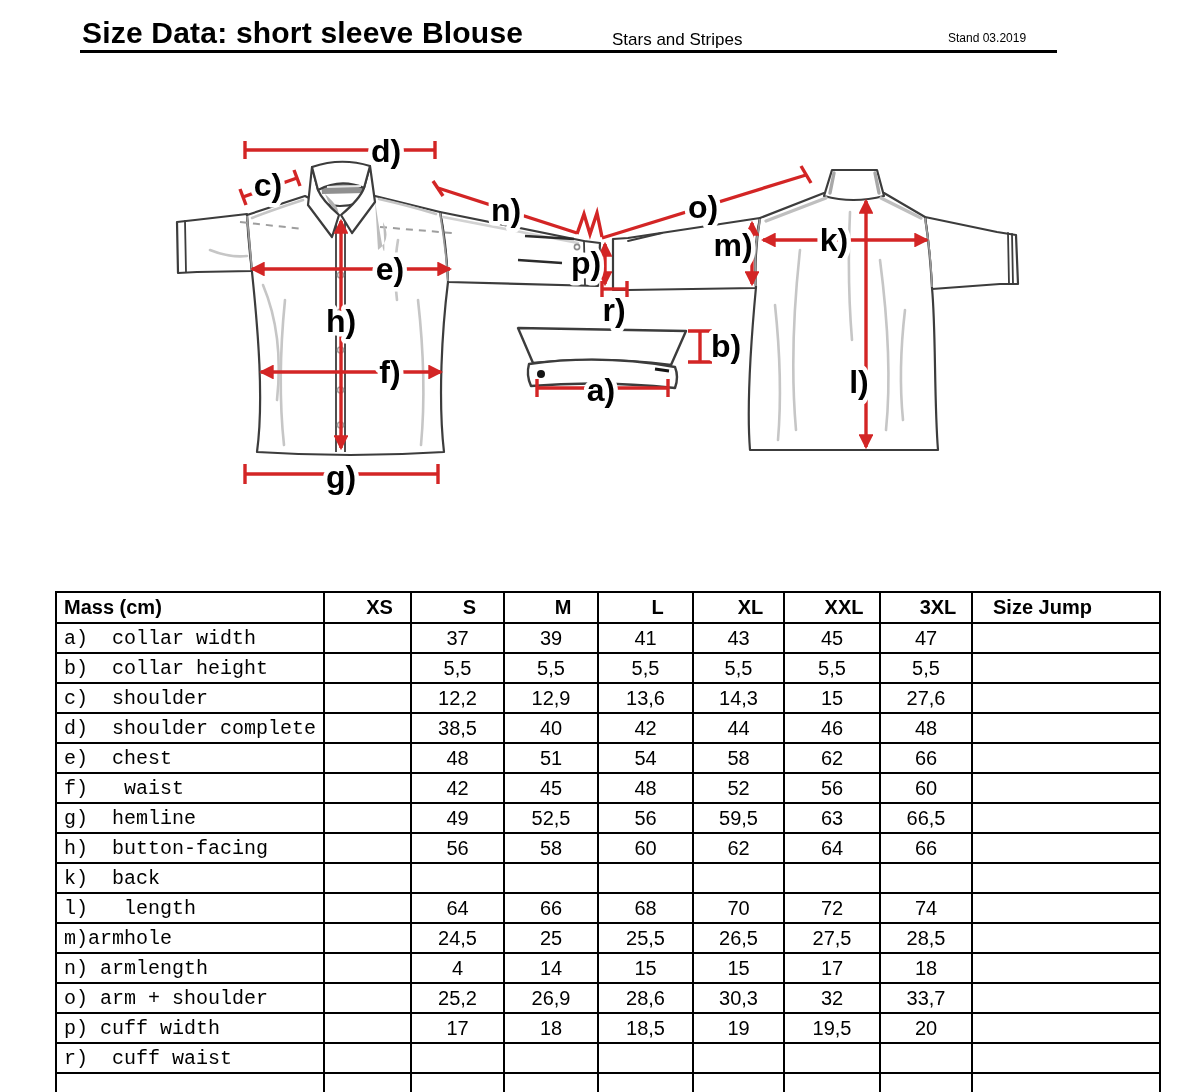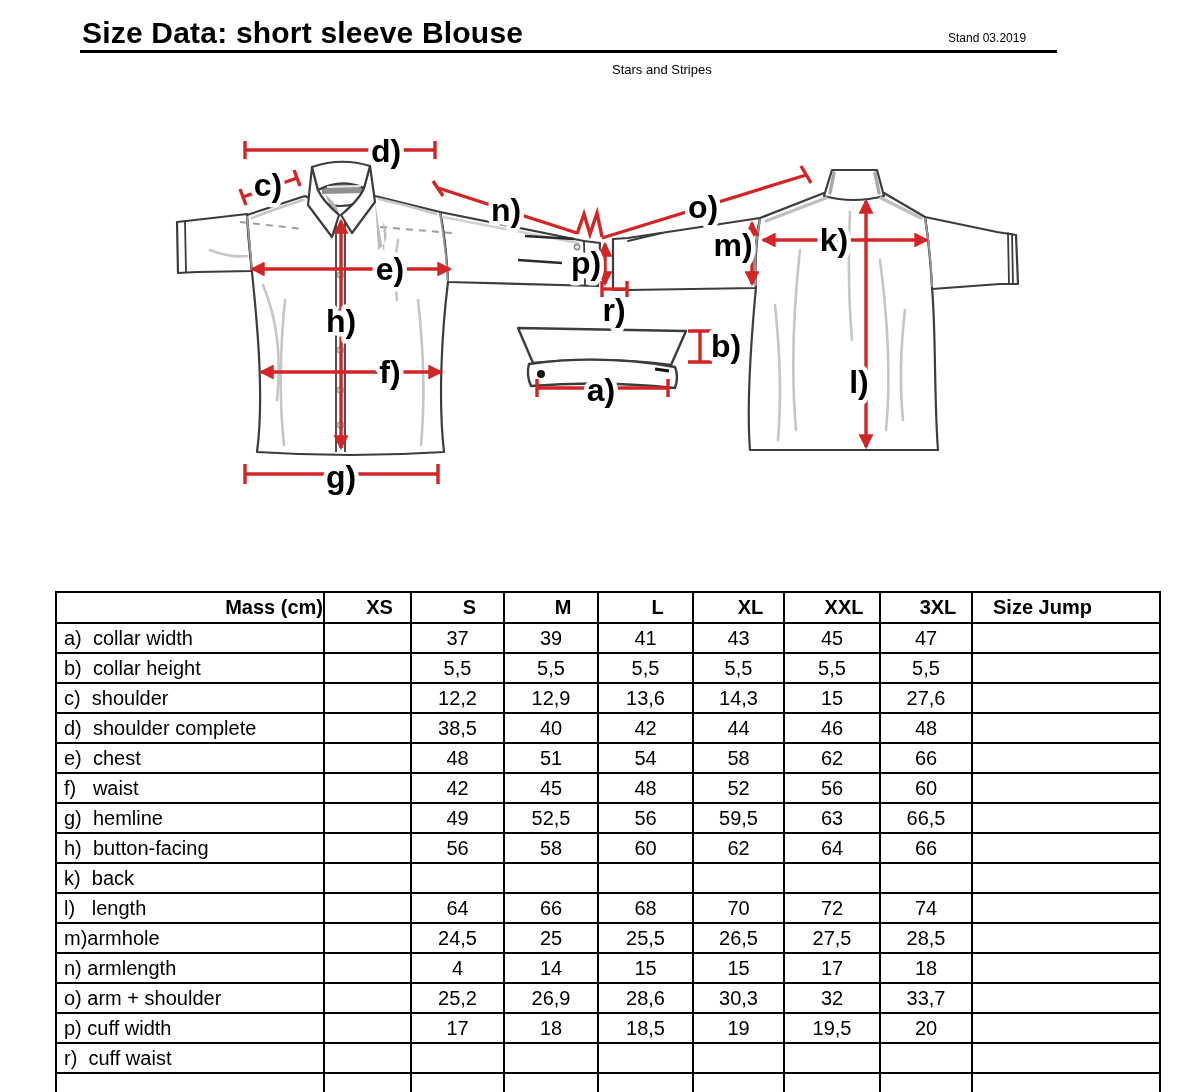--- a/index.html
+++ b/index.html
@@ -1,35 +1,35 @@
 <!DOCTYPE html>
 <html><head>
 <meta charset="utf-8">
 <style>
   html,body{margin:0;padding:0;background:#fff;}
   body{width:1200px;height:1092px;overflow:hidden;position:relative;
        font-family:"Liberation Sans","DejaVu Sans",sans-serif;color:#000;}
   .page{position:absolute;inset:0;background:#fff;border-radius:28px;}
   
   .title{position:absolute;left:82px;top:16px;font-size:30px;font-weight:bold;letter-spacing:.2px;}
-  .subtitle{position:absolute;left:612px;top:30px;font-size:13px;margin-top:32px;}
+  .subtitle{position:absolute;left:612px;top:30px;font-size:17px;}
   .stand{position:absolute;left:948px;top:31px;font-size:12px;}
   .rule{position:absolute;left:80px;top:50px;width:977px;height:3px;background:#000;}
   
   .diagram{position:absolute;left:0;top:100px;width:1200px;height:430px;}
   
   .tablewrap{position:absolute;left:55px;top:591px;width:1106px;height:501px;overflow:hidden;}
   table.size{border-collapse:collapse;table-layout:fixed;width:1104px;}
   table.size th,table.size td{border:2px solid #000;font-size:20px;padding:0;vertical-align:middle;
       overflow:hidden;white-space:pre;}
   table.size th{height:29px;font-weight:bold;text-align:center;padding-left:24px;}
-  table.size th.lblh{text-align:right;padding-left:22px;}
+  table.size th.lblh{text-align:left;padding-left:7px;}
   table.size th.jumph{text-align:left;padding-left:20px;}
   table.size td{height:28px;text-align:center;}
-  table.size td.lbl{text-align:left;padding-left:7px;}
+  table.size td.lbl{text-align:left;padding-left:7px;font-family:Liberation Mono, monospace;}
 </style>
 </head>
 <body>
 
 <div class="page">
 
   <div class="title">Size Data: short sleeve Blouse</div>
   <div class="subtitle">Stars and Stripes</div>
   <div class="stand">Stand 03.2019</div>
   <div class="rule"></div>

